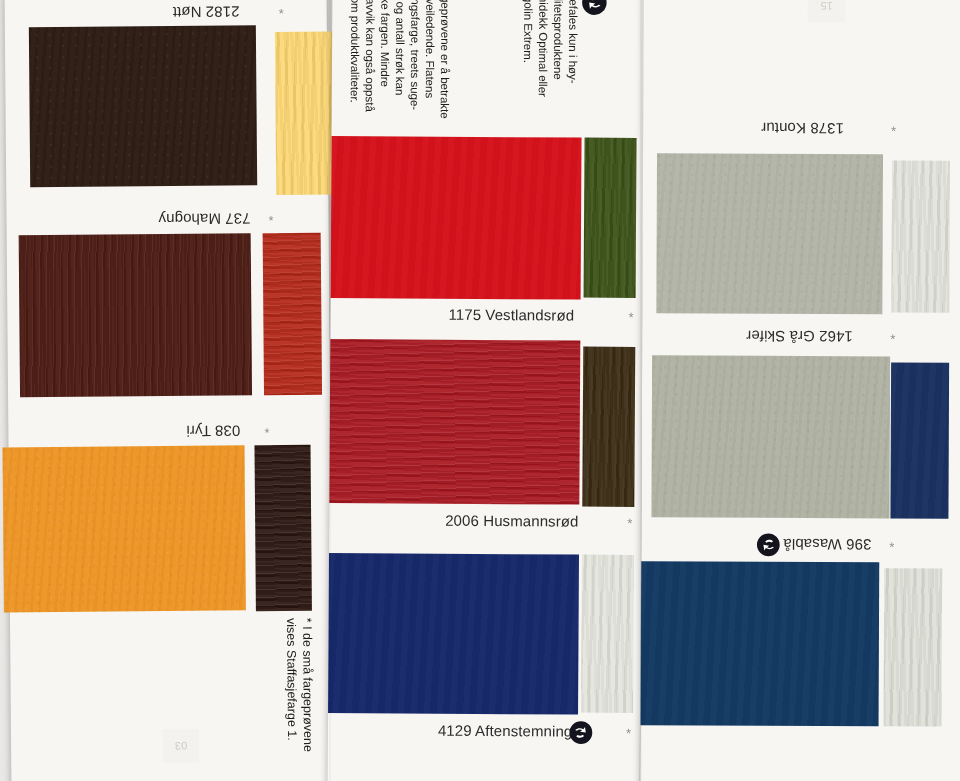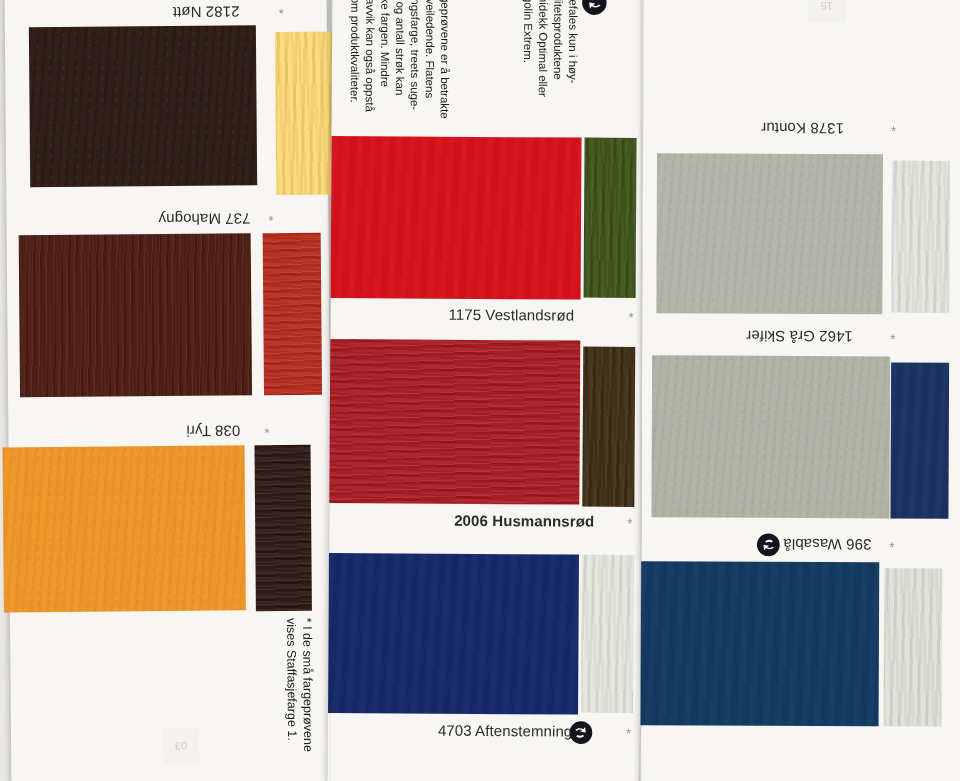--- a/index.html
+++ b/index.html
@@ -122,28 +122,28 @@
     <div class="row" style="left:0;top:140px;width:312px;height:204px;">
       <div class="main-swatch tex-flat" style="left:0px;top:5px;width:250px;height:162px;background-color:#d5121c;"></div>
       <div class="accent-swatch tex-wood" style="left:253px;top:5px;width:52px;height:160px;background-color:#3b5117;"></div>
       <div class="label" style="left:118px;top:174px;">1175 Vestlandsrød</div>
       <div class="star" style="left:298px;top:178px;">*</div>
     </div>
 
     <div class="row" style="left:0;top:344px;width:312px;height:206px;">
       <div class="main-swatch tex-brush" style="left:0px;top:4px;width:250px;height:164px;background-color:#a8161f;"></div>
       <div class="accent-swatch tex-wood" style="left:253px;top:10px;width:52px;height:160px;background-color:#3a2a12;"></div>
-      <div class="label" style="left:125px;top:176px;font-weight:bold;">2006 Husmannsrød</div>
+      <div class="label" style="left:116px;top:176px;">2006 Husmannsrød</div>
       <div class="star" style="left:298px;top:180px;">*</div>
     </div>
 
     <div class="row" style="left:0;top:550px;width:312px;height:210px;">
       <div class="main-swatch tex-flat" style="left:0px;top:12px;width:250px;height:160px;background-color:#17296b;"></div>
       <div class="accent-swatch tex-wood" style="left:253px;top:12px;width:52px;height:158px;background-color:#e4e5dd;"></div>
-      <div class="label" style="left:110px;top:180px;">4703 Aftenstemning</div>
+      <div class="label" style="left:110px;top:180px;">4129 Aftenstemning</div>
       <svg class="logo" viewBox="0 0 32 32" style="left:240px;top:177px;width:26px;height:26px;">
         <circle cx="16" cy="16" r="14" fill="#14141e"></circle>
         <path d="M9 13c3-3 7-3 10-1l2-3 1 7-7-1 2.5-2c-2-1.2-4.6-1.1-6.4.7z" fill="#ffffff"></path>
         <path d="M12 19c2 1.4 4.5 1.3 6.3-.4l1.6 1.6c-2.7 2.6-6.9 2.7-9.7.2z" fill="#ffffff"></path>
       </svg>
       <div class="star" style="left:298px;top:184px;">*</div>
     </div>
   </div>
 
   <div class="card shadowed" style="left:642px;top:-10px;width:322px;height:800px;transform:rotate(0.25deg);">

